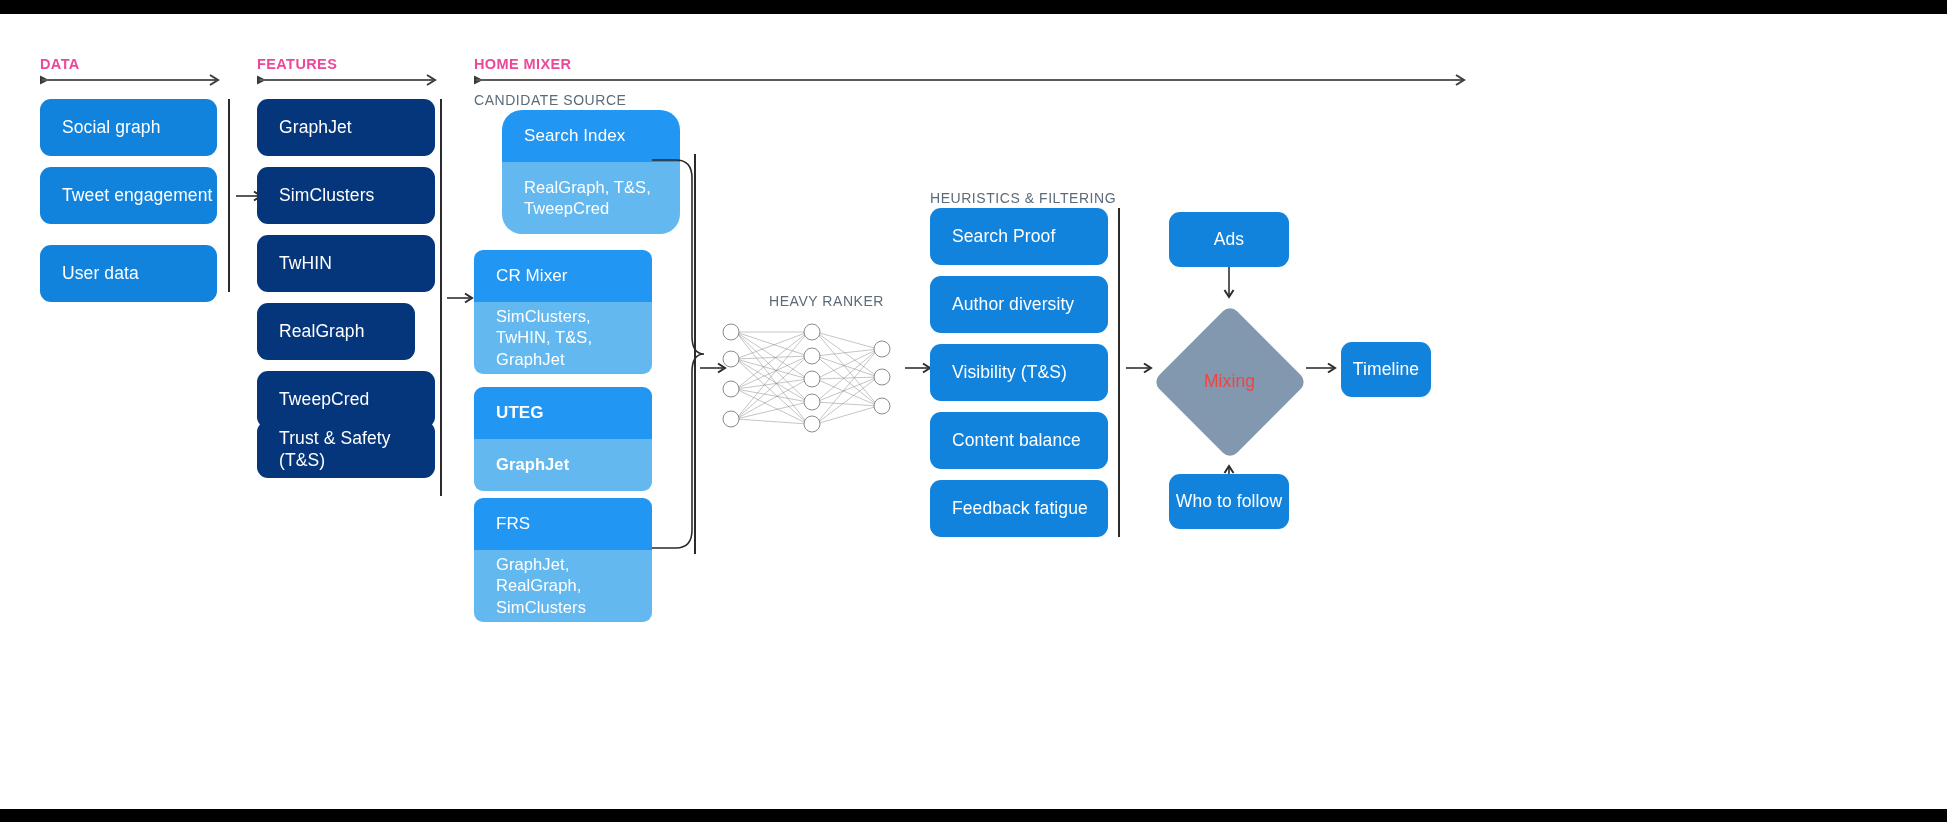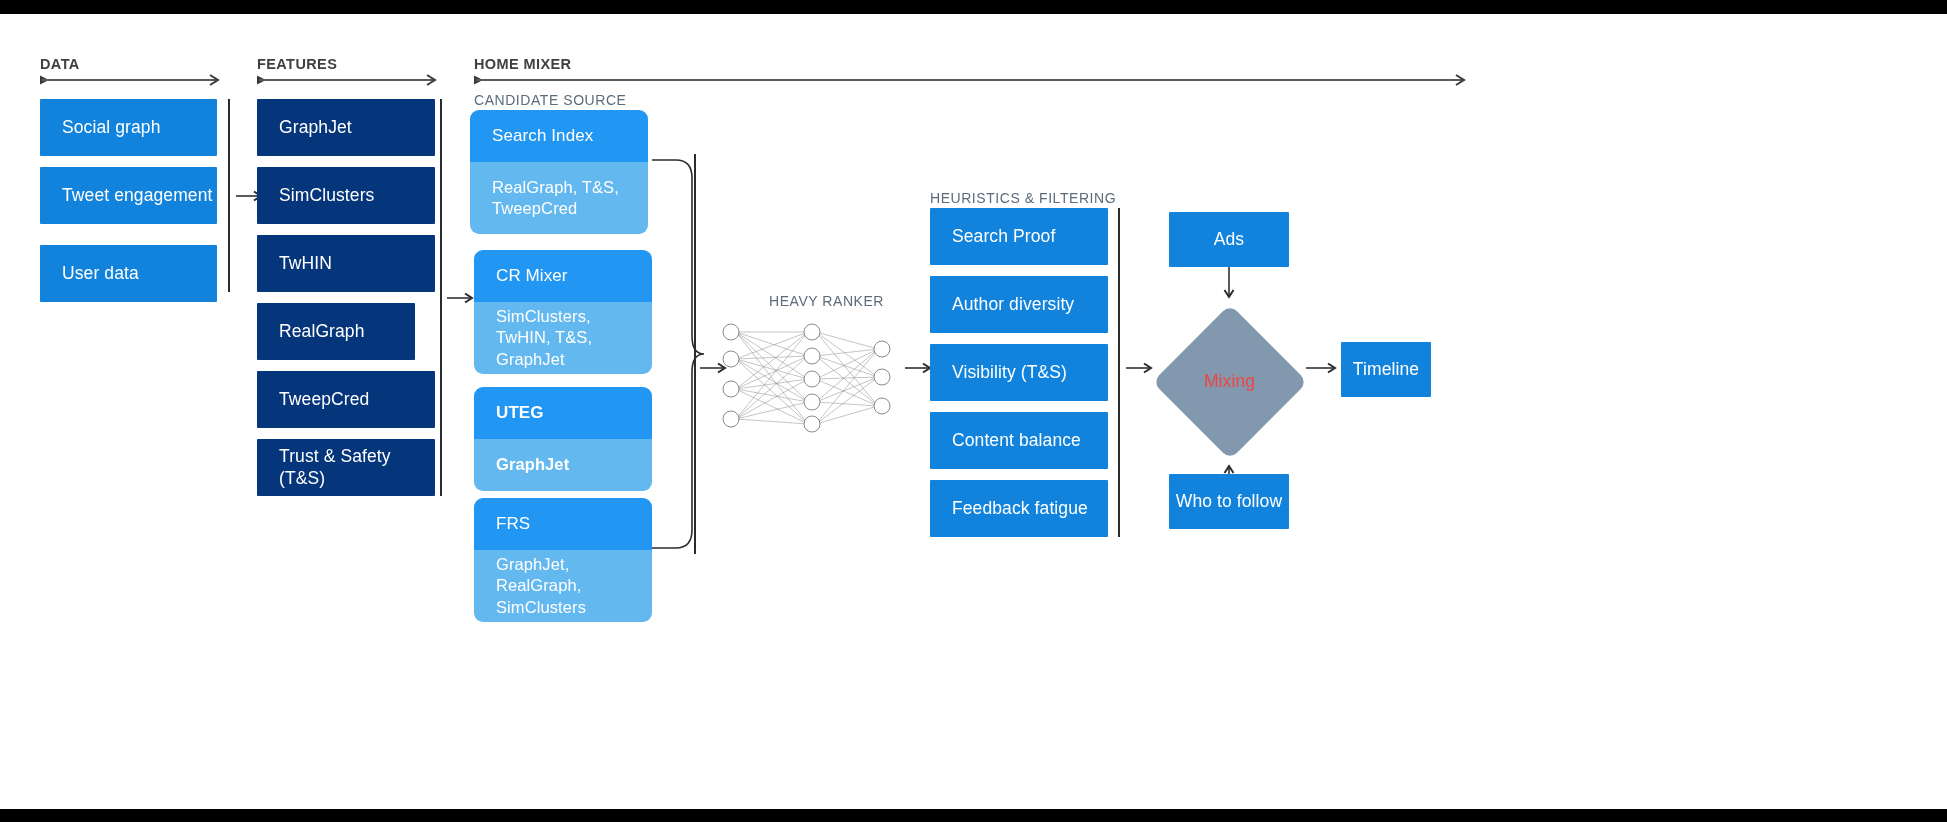--- a/index.html
+++ b/index.html
@@ -24,40 +24,40 @@
     background: #ffffff;
     overflow: hidden;
   }
 
   
   .sec-title {
     position: absolute;
     font-size: 14.5px;
     font-weight: 700;
     letter-spacing: 0.4px;
-    color: #404040;
+    color: #ec4899;
     white-space: nowrap;
     text-align: center;
   }
   .sec-arrow { position: absolute; height: 12px; }
   .sec-arrow svg { display: block; overflow: visible; }
 
   .sub-title {
     position: absolute;
     font-size: 14px;
     font-weight: 400;
     letter-spacing: 0.55px;
     color: #5b6b79;
     white-space: nowrap;
   }
 
   
   .box {
     position: absolute;
-    border-radius: 1px;
+    border-radius: 11px;
     display: flex;
     align-items: center;
     color: #ffffff;
     font-size: 17.5px;
     font-weight: 400;
     padding-left: 22px;
     letter-spacing: 0.1px;
     line-height: 1.25;
   }
   .box.center { justify-content: center; padding-left: 0; }
@@ -180,36 +180,36 @@
     </div>
     <div class="box darkblue" style="left:257px; top:221px; width:178px; height:57px;">
       <span>TwHIN</span>
     </div>
     <div class="box darkblue" style="left:257px; top:289px; width:158px; height:57px;">
       <span>RealGraph</span>
     </div>
     <div class="box darkblue" style="left:257px; top:357px; width:178px; height:57px;">
       <span>TweepCred</span>
     </div>
-    <div class="box darkblue" style="left:257px; top:425px; width:178px; height:57px;">
+    <div class="box darkblue" style="left:257px; top:407px; width:178px; height:57px;">
       <span>Trust &amp; Safety (T&amp;S)</span>
     </div>
 
     <div class="vdiv" style="left:440px; top:85px; height:397px;"></div>
 
     <div class="conn" style="left:447px; top:277px;">
       <svg width="30" height="14" viewBox="0 0 30 14">
         <line x1="0" y1="7" x2="23" y2="7" stroke="#5a5a5a" stroke-width="2"></line>
         <polyline points="18,2.5 25,7 18,11.5" fill="none" stroke="#2b2b2b" stroke-width="2"></polyline>
       </svg>
     </div>
 
     <div class="sub-title" style="left:474px; top:78px;">CANDIDATE SOURCE</div>
 
-    <div class="card" style="left:470px; top:96px; width:178px; height:124px;">
+    <div class="card" style="left:502px; top:96px; width:178px; height:124px;border-radius:20px;">
       <div class="card-head" style="height:52px;">Search Index</div>
       <div class="card-body">RealGraph, T&amp;S, TweepCred</div>
     </div>
 
     <div class="card" style="left:474px; top:236px; width:178px; height:124px;">
       <div class="card-head" style="height:52px;">CR Mixer</div>
       <div class="card-body">SimClusters, TwHIN, T&amp;S, GraphJet</div>
     </div>
 
     <div class="card" style="left:474px; top:373px; width:178px; height:104px;font-weight:bold;">

